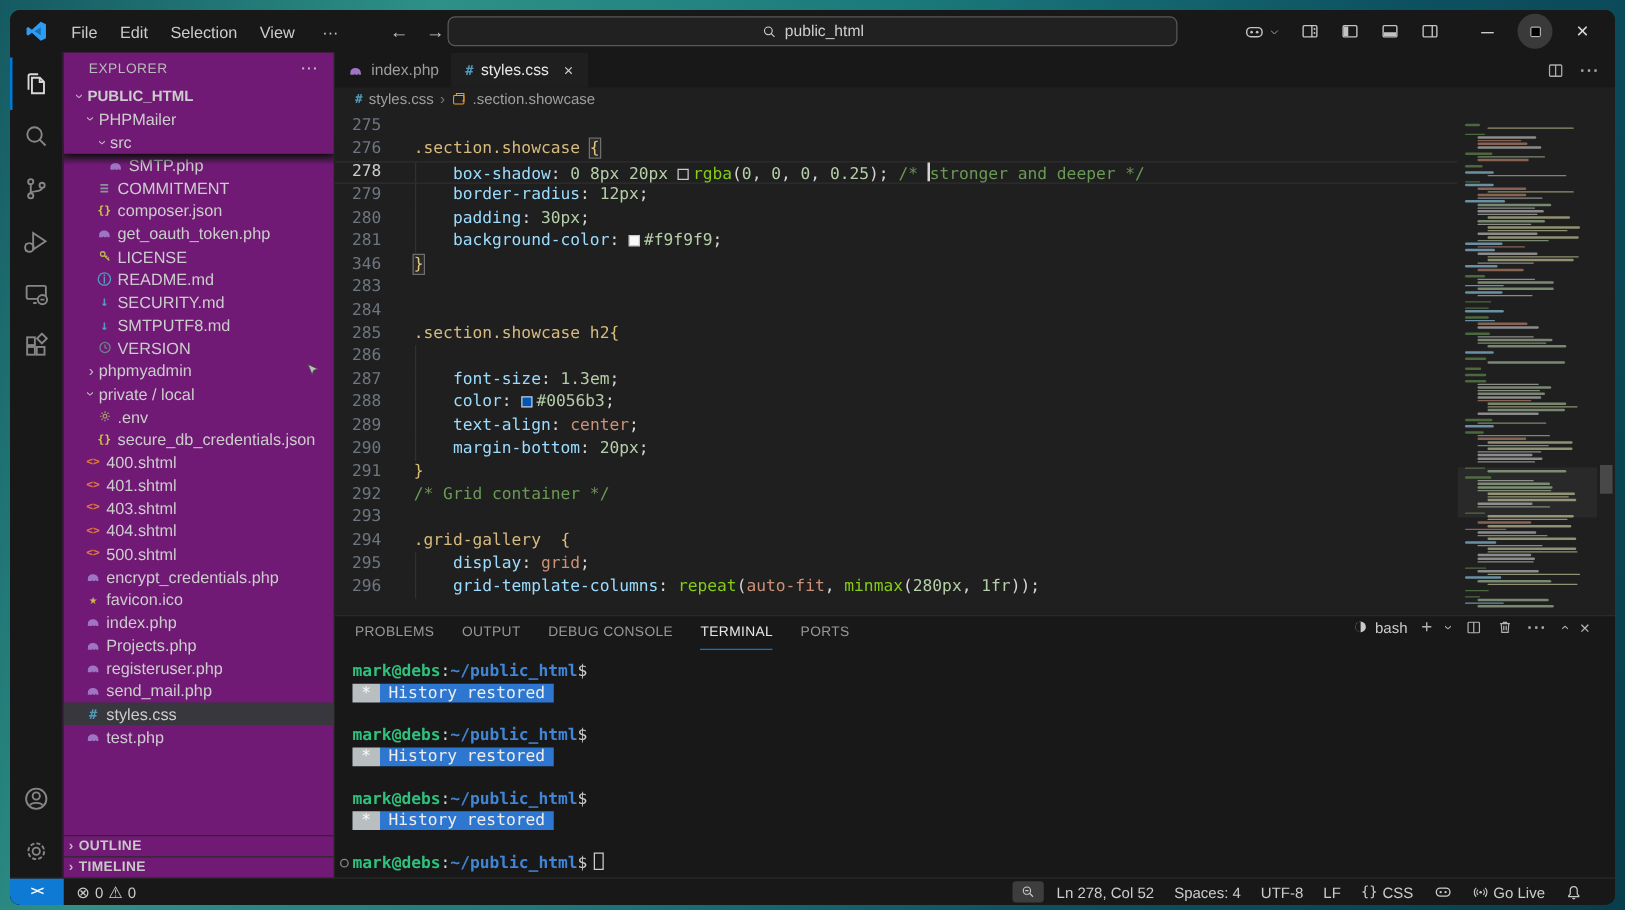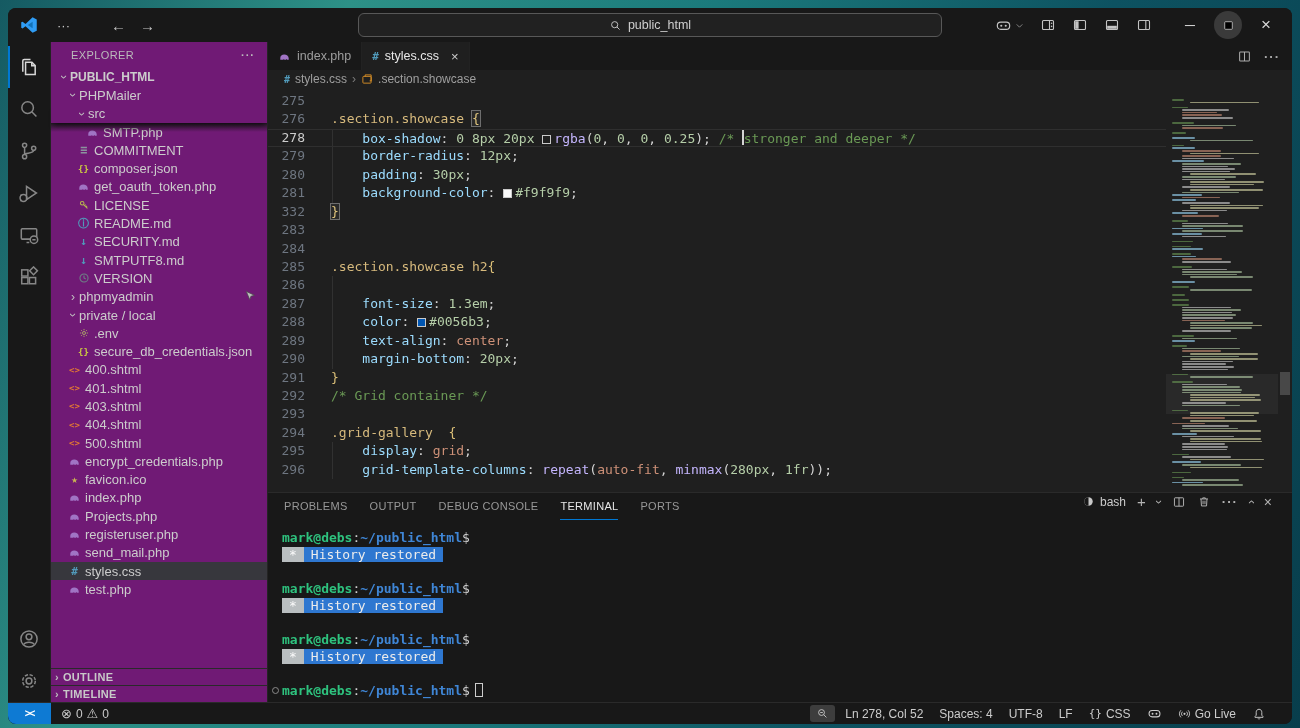--- a/index.html
+++ b/index.html
@@ -76,21 +76,21 @@
 
   
   .editor-wrap { flex:1; display:flex; min-height:0; position:relative; }
   .code { flex:1; position:relative; overflow:hidden; font-family:"DejaVu Sans Mono",monospace; font-size:13px; padding-top:4px; }
   .cline { height:18.45px; line-height:18.45px; white-space:pre; position:relative; padding-left:63px; }
   .cline .num { position:absolute; left:0; top:0; width:37px; text-align:right; color:#6e7681; }
   .cline.cur .num { color:#cccccc; }
   .cline.cur { border-top:1px solid #2f2f2f; border-bottom:1px solid #2f2f2f; line-height:16.4px; }
   .cline .guide { position:absolute; left:63.5px; top:0; bottom:0; width:1px; background:#313131; }
   .t-sel{color:#d7ba7d} .t-prop{color:#9cdcfe} .t-num{color:#b5cea8} .t-val{color:#ce9178}
-  .t-fn{color:#c4b5fd} .t-com{color:#6a9955} .t-pun{color:#d4d4d4}
+  .t-fn{color:#84cc16} .t-com{color:#6a9955} .t-pun{color:#d4d4d4}
   .t-br{color:#dcc078}
   .t-brm{color:#e2c77e; outline:1px solid #6e6e6e; background:rgba(90,90,90,.18);}
   .sw { display:inline-block; width:9px; height:9px; vertical-align:-1px; margin-right:3px; border:1px solid #c9c9c9; }
   .cursor { display:inline-block; width:1.5px; height:15px; background:#d4d4d4; vertical-align:-2px; }
 
   .minimap { flex:0 0 112px; position:relative; overflow:hidden; background:#1f1f1f; }
   .mrow { position:absolute; height:1.6px; border-radius:1px; opacity:.6; }
   .mslider { position:absolute; left:0; right:0; height:40px; background:rgba(200,200,200,.06); }
   .vscroll { flex:0 0 14px; position:relative; }
   .vthumb { position:absolute; left:2px; width:10px; height:23px; background:rgba(121,121,121,.45); }
@@ -127,20 +127,26 @@
 <div class="window">
 
   <div class="titlebar">
     <div class="tb-left">
       <span class="ico" style="margin-right:6px">
         <svg width="18" height="18" viewBox="0 0 16 16">
             <path fill="#2f9cf4" stroke="none" d="M11.2 1.2L4.9 7 2.3 5 1.1 5.6v4.8l1.2.6 2.6-2 6.3 5.8 3.7-1.8V3z"></path>
             <path fill="#1272b8" stroke="none" d="M11.2 5.2L6.9 8l4.3 2.8z"></path>
           </svg>
       </span>
+      <nav class="menus">
+          <span class="menu-item">File</span>
+          <span class="menu-item">Edit</span>
+          <span class="menu-item">Selection</span>
+          <span class="menu-item">View</span>
+        </nav>
       <span class="menu-item">···</span>
       <div class="nav-arrows">
         <span>←</span>
         <span>→</span>
       </div>
     </div>
     <div class="searchbox">
       <span class="ico">
         <svg width="13" height="13" viewBox="0 0 16 16">
             <circle cx="7" cy="7" r="3.8"></circle>
@@ -511,21 +517,21 @@
       </div>
 
       <div class="editor-wrap">
         <div class="code" id="code">
             <div class="cline"><span class="num">275</span></div>
             <div class="cline"><span class="num">276</span><span class="t-sel">.section.showcase </span><span class="t-brm">{</span></div>
             <div class="cline cur"><span class="num">278</span><span class="guide"></span><span class="t-pun">    </span><span class="t-prop">box-shadow</span><span class="t-pun">: </span><span class="t-num">0 8px 20px </span><span class="sw" style="background:transparent"></span><span class="t-fn">rgba</span><span class="t-pun">(</span><span class="t-num">0</span><span class="t-pun">, </span><span class="t-num">0</span><span class="t-pun">, </span><span class="t-num">0</span><span class="t-pun">, </span><span class="t-num">0.25</span><span class="t-pun">); </span><span class="t-com">/* </span><span class="cursor"></span><span class="t-com">stronger and deeper */</span></div>
             <div class="cline"><span class="num">279</span><span class="guide"></span><span class="t-pun">    </span><span class="t-prop">border-radius</span><span class="t-pun">: </span><span class="t-num">12px</span><span class="t-pun">;</span></div>
             <div class="cline"><span class="num">280</span><span class="guide"></span><span class="t-pun">    </span><span class="t-prop">padding</span><span class="t-pun">: </span><span class="t-num">30px</span><span class="t-pun">;</span></div>
             <div class="cline"><span class="num">281</span><span class="guide"></span><span class="t-pun">    </span><span class="t-prop">background-color</span><span class="t-pun">: </span><span class="sw" style="background:#f9f9f9"></span><span class="t-num">#f9f9f9</span><span class="t-pun">;</span></div>
-            <div class="cline"><span class="num">332</span><span class="t-brm">}</span></div>
+            <div class="cline"><span class="num">346</span><span class="t-brm">}</span></div>
             <div class="cline"><span class="num">283</span></div>
             <div class="cline"><span class="num">284</span></div>
             <div class="cline"><span class="num">285</span><span class="t-sel">.section.showcase h2</span><span class="t-br">{</span></div>
             <div class="cline"><span class="num">286</span><span class="guide"></span></div>
             <div class="cline"><span class="num">287</span><span class="guide"></span><span class="t-pun">    </span><span class="t-prop">font-size</span><span class="t-pun">: </span><span class="t-num">1.3em</span><span class="t-pun">;</span></div>
             <div class="cline"><span class="num">288</span><span class="guide"></span><span class="t-pun">    </span><span class="t-prop">color</span><span class="t-pun">: </span><span class="sw" style="background:#0056b3"></span><span class="t-num">#0056b3</span><span class="t-pun">;</span></div>
             <div class="cline"><span class="num">289</span><span class="guide"></span><span class="t-pun">    </span><span class="t-prop">text-align</span><span class="t-pun">: </span><span class="t-val">center</span><span class="t-pun">;</span></div>
             <div class="cline"><span class="num">290</span><span class="guide"></span><span class="t-pun">    </span><span class="t-prop">margin-bottom</span><span class="t-pun">: </span><span class="t-num">20px</span><span class="t-pun">;</span></div>
             <div class="cline"><span class="num">291</span><span class="t-br">}</span></div>
             <div class="cline"><span class="num">292</span><span class="t-com">/* Grid container */</span></div>

